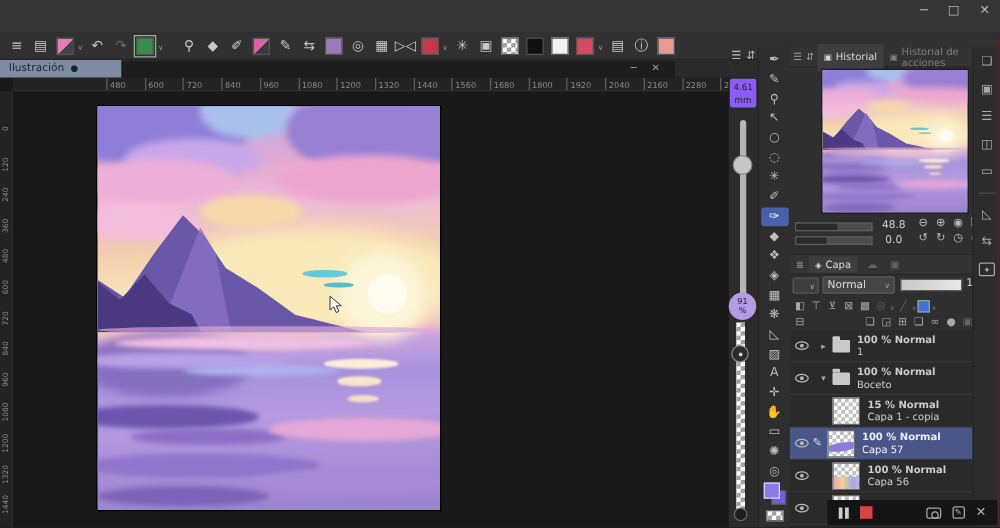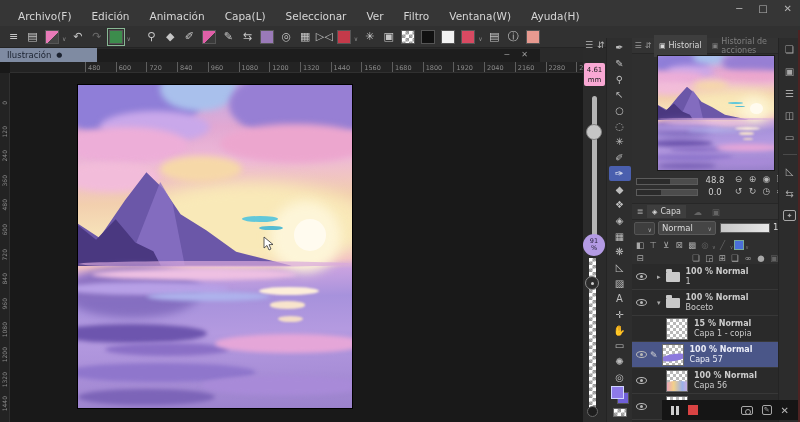--- a/index.html
+++ b/index.html
@@ -82,21 +82,21 @@
   .p-r3{left:73%;top:71.5%;width:9%;height:1.8%;background:#f3dcc8;filter:blur(1px);}
   .p-w4{left:-8%;top:74%;width:55%;height:6%;background:#6d55ae;filter:blur(2px);}
   .p-w5{left:10%;top:80%;width:45%;height:4%;background:#8a6fc6;filter:blur(2px);}
   .p-w6{left:50%;top:77%;width:55%;height:6%;background:#e5a6d8;filter:blur(2px);}
   .p-w7{left:-5%;top:86%;width:70%;height:6%;background:#8f76cc;filter:blur(2px);}
   .p-w8{left:45%;top:90%;width:60%;height:6%;background:#a88ad8;filter:blur(2px);}
   .p-w9{left:0;top:94%;width:50%;height:5%;background:#7c64b8;filter:blur(2px);}
   .cursor { position:absolute; left:263px; top:174px; z-index:5; }
 
   
-  .size-box { position:absolute; left:584px; top:63px; width:21px; height:23px; background:#f9a8d4;
+  .size-box { position:absolute; left:584px; top:63px; width:21px; height:23px; background:#8b5cf6;
               border-radius:2px; color:#222; font-size:7px; text-align:center; line-height:1.45; padding-top:2px; }
   .sl1-track { position:absolute; left:592px; top:96px; width:5px; height:150px; background:#b5b5b5; border-radius:3px; }
   .sl1-knob { position:absolute; left:586px; top:124px; width:16px; height:16px; border-radius:50%;
               background:#c6c6c6; border:1px solid #808080; }
   .badge91 { position:absolute; left:583px; top:234px; width:22px; height:22px; border-radius:50%;
              background:var(--badge-purple); color:#26203a; font-size:6.5px; display:flex; flex-direction:column;
              align-items:center; justify-content:center; line-height:1.1; z-index:4; }
   .sl2-track { position:absolute; left:589px; top:258px; width:7px; height:152px; }
   .sl2-knob { position:absolute; left:585px; top:276px; width:14px; height:14px; border-radius:50%;
               background:#2c2c2c; border:1px solid #8a8a8a; }
@@ -205,31 +205,20 @@
   .rec-edit { width:10px; height:10px; border:1px solid #a8a8a8; border-radius:2px; color:#a8a8a8;
               font-size:7px; line-height:9px; text-align:center; }
   .rec-close { color:#b8b8b8; font-size:10px; }
 </style>
 </head>
 <body>
 
 <div class="app">
 
   <div class="menubar">
-    <div class="menu-items">
-        <span class="menu-item">Archivo(F)</span>
-        <span class="menu-item">Edición</span>
-        <span class="menu-item">Animación</span>
-        <span class="menu-item">Capa(L)</span>
-        <span class="menu-item">Seleccionar</span>
-        <span class="menu-item">Ver</span>
-        <span class="menu-item">Filtro</span>
-        <span class="menu-item">Ventana(W)</span>
-        <span class="menu-item">Ayuda(H)</span>
-      </div>
     <div class="winctl">
         <span class="winbtn">─</span>
         <span class="winbtn">□</span>
         <span class="winbtn">✕</span>
       </div>
   </div>
 
   <div class="toolbar">
     <div style="display:flex;align-items:center;gap:2px;">
         <span class="tbi">≡</span>

